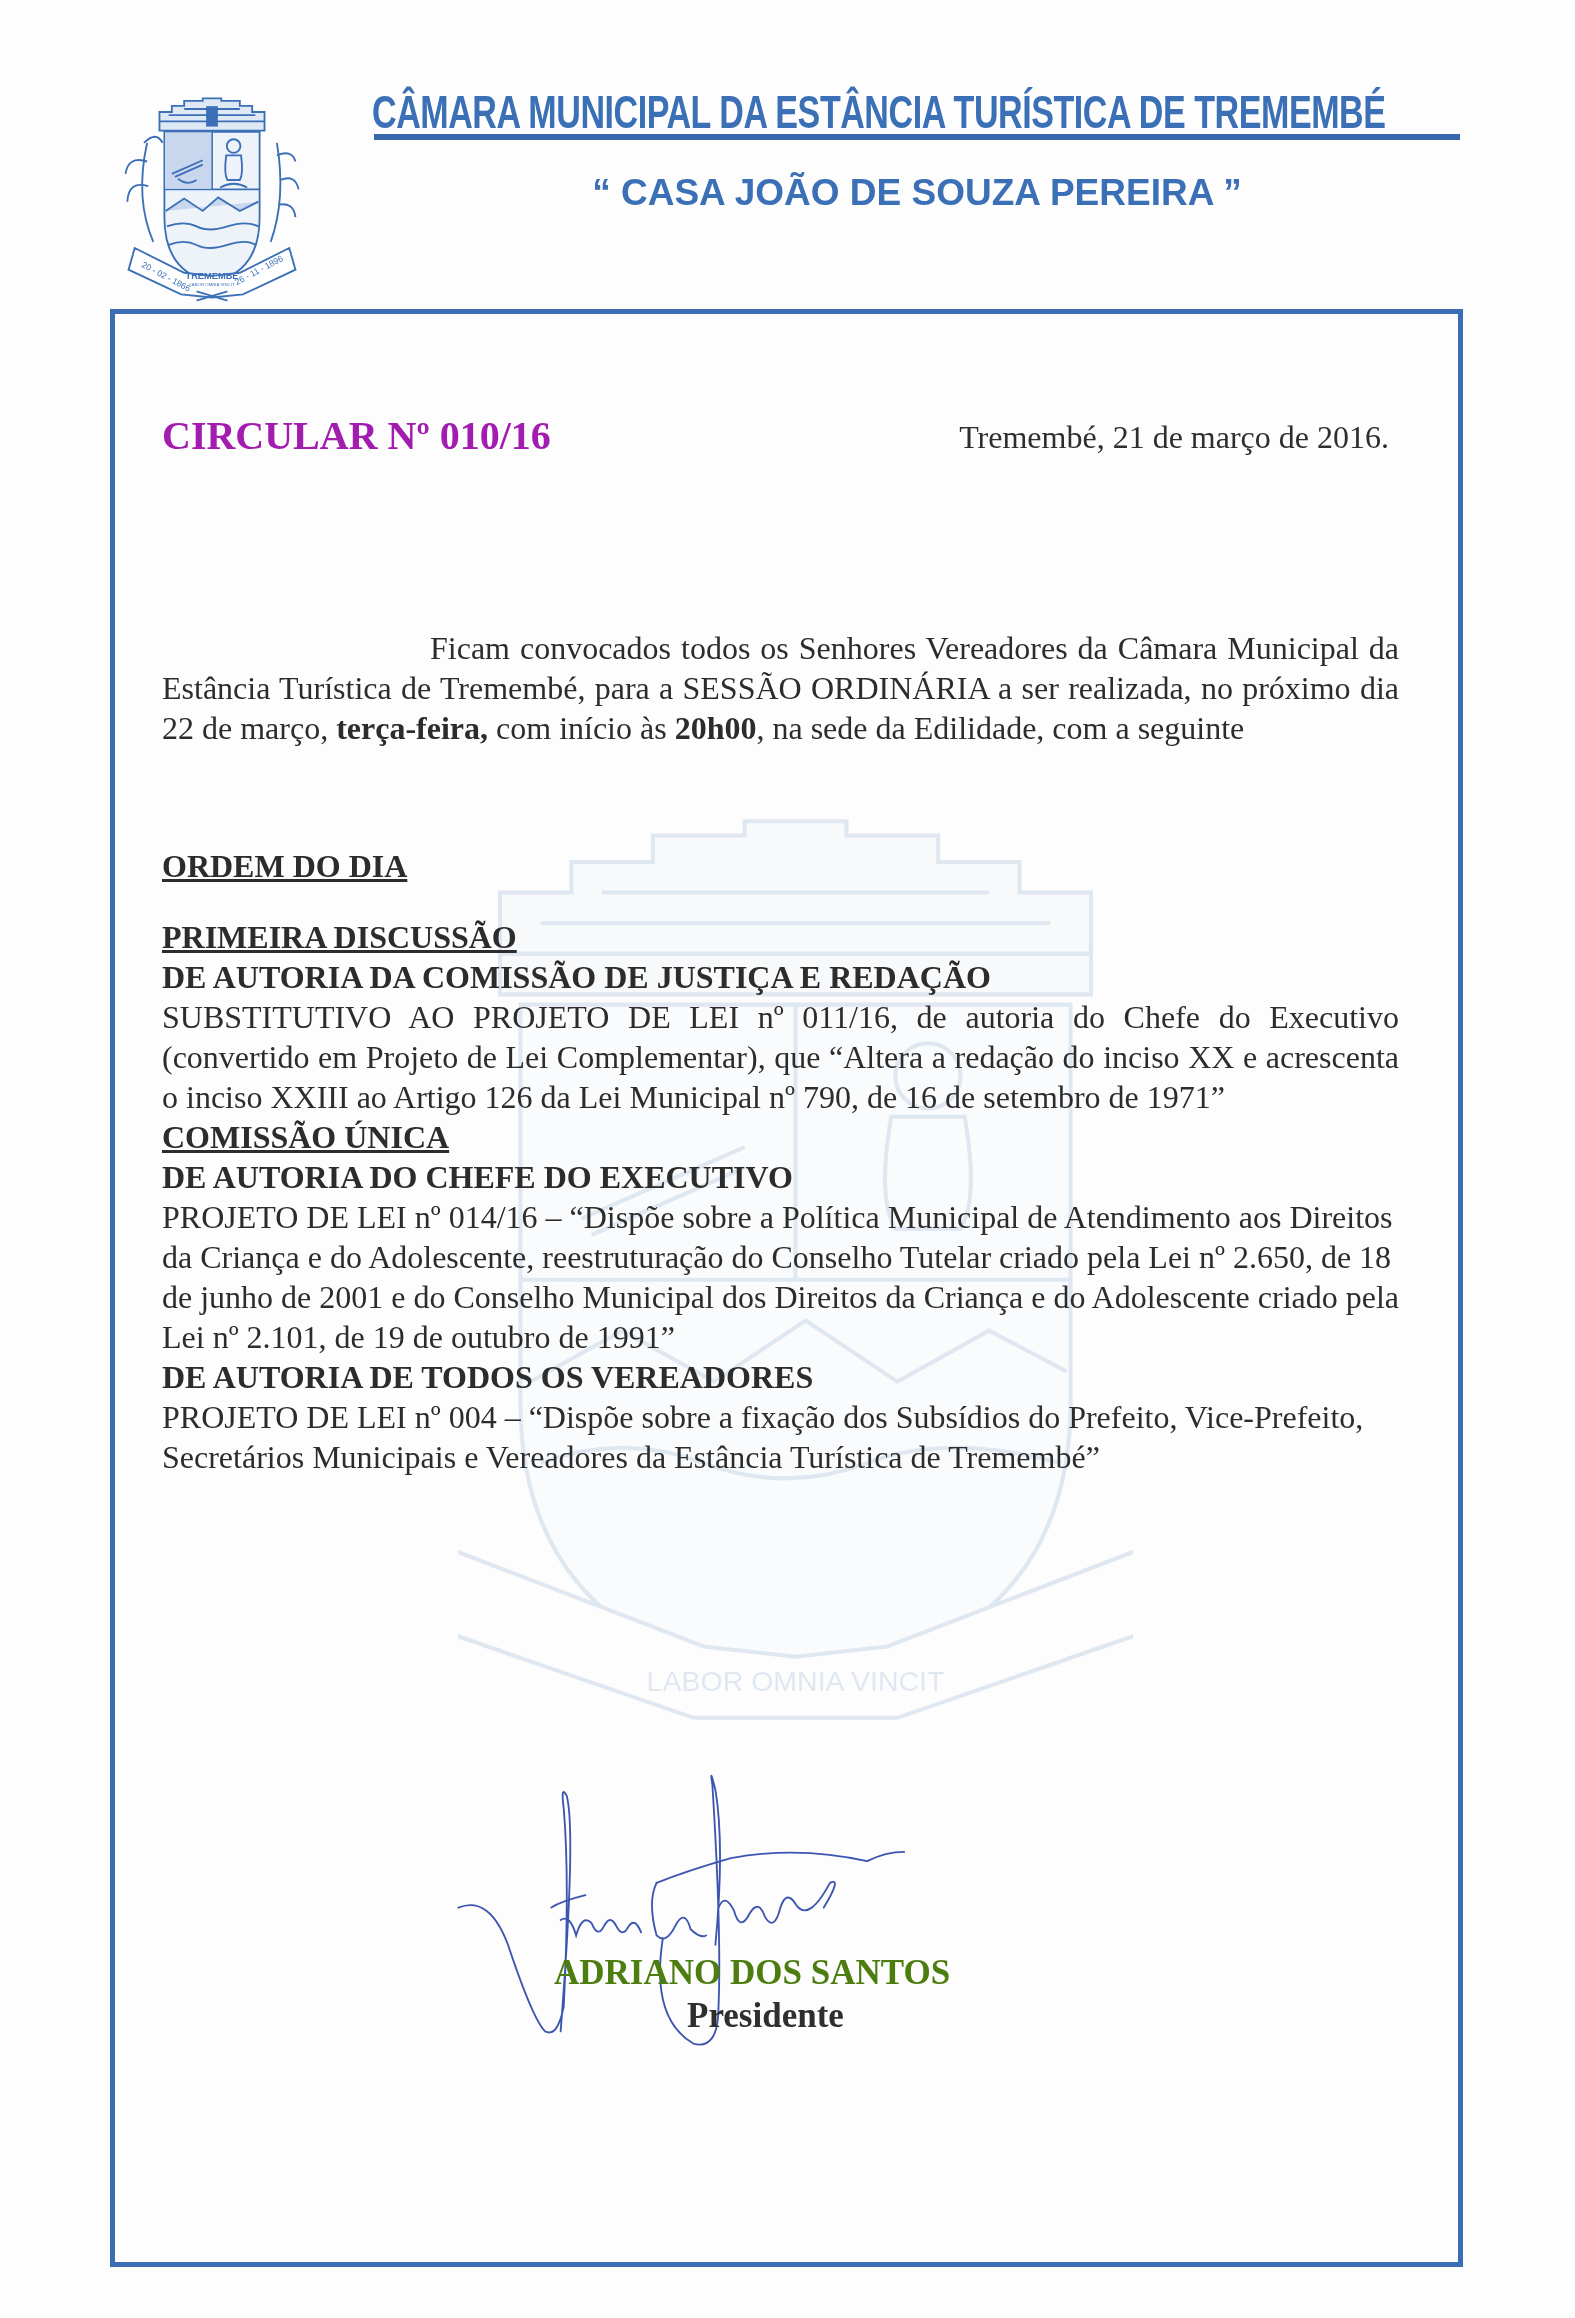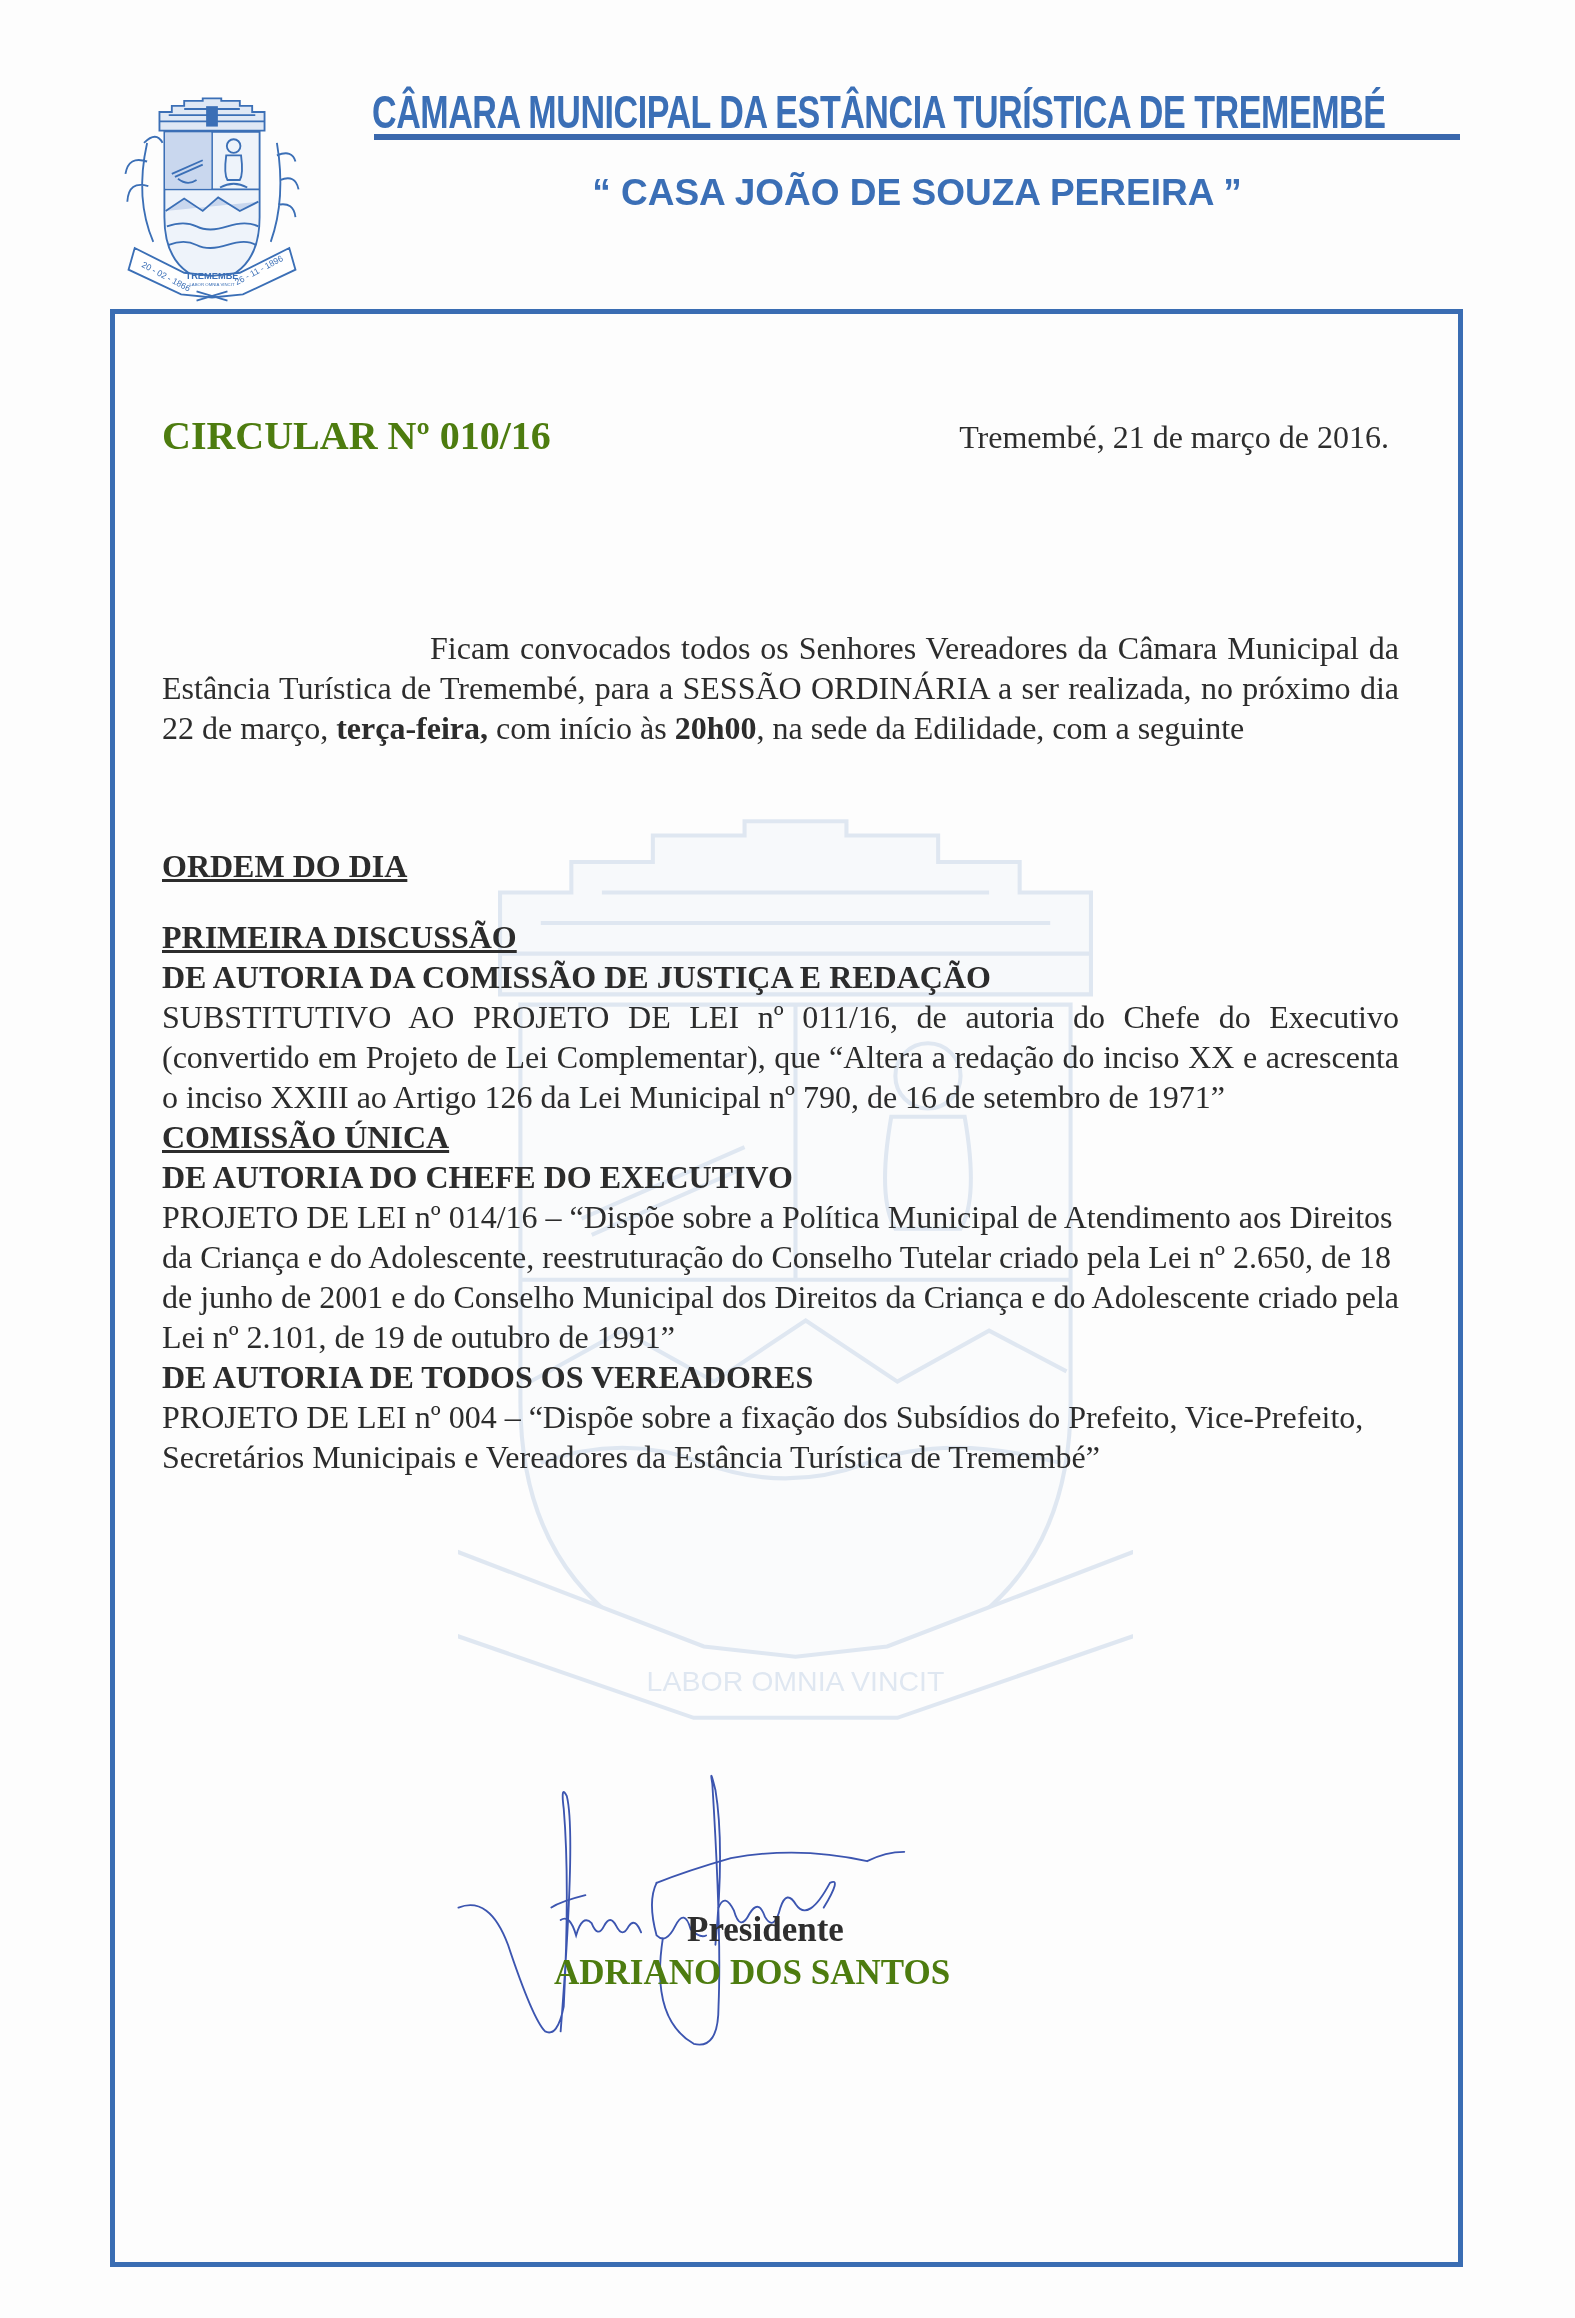--- a/index.html
+++ b/index.html
@@ -27,21 +27,21 @@
   }
   
   .frame {
     position: absolute; left: 110px; top: 309px; width: 1343px; height: 1948px;
     border: 5px solid #3a6db3;
   }
   .watermark { position: absolute; left: 458px; top: 811px; width: 675px; height: 917px; opacity: 0.16; }
   
   .circular-title {
     position: absolute; left: 162px; top: 411px;
-    font-size: 40px; font-weight: bold; line-height: 50px; color: #4d7c0f;
+    font-size: 40px; font-weight: bold; line-height: 50px; color: #a21caf;
   }
   .date-line {
     position: absolute; right: 186px; top: 416px;
     font-size: 32px; line-height: 43px; color: #2e2e2e;
   }
   .content {
     position: absolute; left: 162px; top: 628px; width: 1237px;
     font-size: 32px; line-height: 40px; color: #2c2c2c;
   }
   .content p { margin: 0; text-align: justify; }
@@ -54,21 +54,21 @@
   .u-bold { font-weight: bold; text-decoration: underline; text-align: right; }
   .bold { font-weight: bold; text-align: left; }
   .nojust { text-align: left !important; }
   
   .signature { position: absolute; left: 452px; top: 1759px; width: 694px; height: 291px; }
   .signer-name {
     position: absolute; left: 554px; top: 1951px;
     font-size: 35px; font-weight: bold; line-height: 43px; color: #4d7c0f;
   }
   .signer-role {
-    position: absolute; left: 687px; top: 1908px;
+    position: absolute; left: 687px; top: 1994px;
     font-size: 35px; font-weight: bold; line-height: 43px; color: #2e2e2e;
   }
 </style>
 </head>
 <body>
 
 <svg class="crest" viewBox="0 0 330 350">
   <g fill="none" stroke="#3b6fb6" stroke-width="3">
 
     <path d="M80 70 L80 40 L100 40 L100 30 L120 30 L120 22 L150 22 L150 18 L180 18 L180 22 L210 22 L210 30 L230 30 L230 40 L250 40 L250 70 Z" fill="#dfe8f5"></path>

